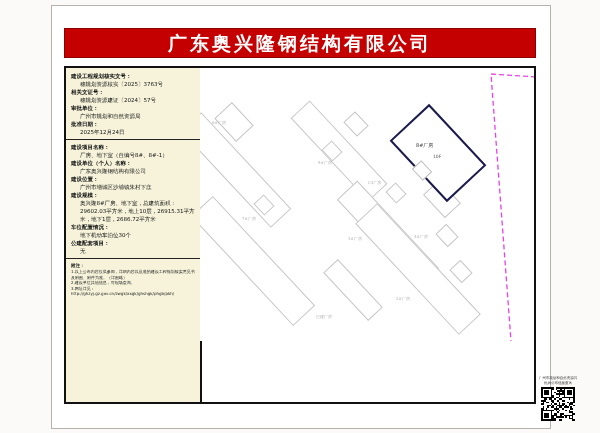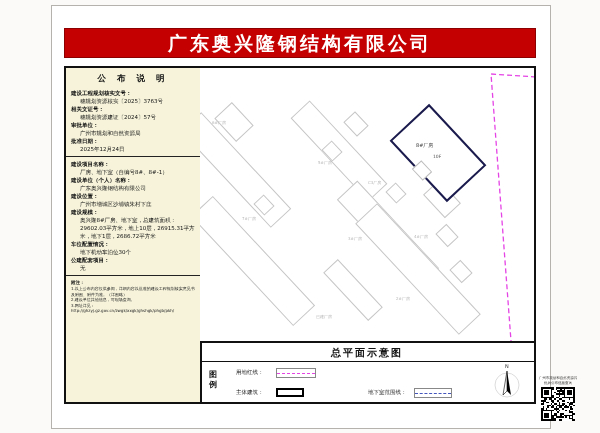--- a/index.html
+++ b/index.html
@@ -73,21 +73,20 @@
 </head>
 <body>
 
 <div class="page">
 
   <div class="banner">广东奥兴隆钢结构有限公司</div>
 
   <div class="main">
 
     <div class="left-col">
-      <div class="lc-header">公 布 说 明</div>
       <div class="fields">
         <div class="lab">建设工程规划核实文号：</div>
         <div class="val">穗规划资源核实〔2025〕3763号</div>
         <div class="lab">相关文证号：</div>
         <div class="val">穗规划资源建证〔2024〕57号</div>
         <div class="lab">审批单位：</div>
         <div class="val">广州市规划和自然资源局</div>
         <div class="lab">批准日期：</div>
         <div class="val">2025年12月24日</div>
       </div>
@@ -145,43 +144,21 @@
         <span class="mlabel" style="left:148px;top:168px">3#厂房</span>
         <span class="mlabel" style="left:214px;top:166px">4#厂房</span>
         <span class="mlabel" style="left:196px;top:228px">2#厂房</span>
         <span class="mlabel" style="left:116px;top:246px">已建厂房</span>
 
         <svg class="redline" width="336" height="273">
           <polyline points="336,9 291,6 311,273" fill="none" stroke="#e544e5" stroke-width="1.3" stroke-dasharray="5,3"></polyline>
         </svg>
       </div>
 
-      <div class="plan-title">总平面示意图</div>
-
-      <div class="legend">
-        <div class="lg-title">图例</div>
-        <span class="lg-lab" style="left:36px;top:7px">用地红线：</span>
-        <span class="lg-box red" style="left:76px;top:6px">
-            <i></i>
-          </span>
-        <span class="lg-lab" style="left:36px;top:27px">主体建筑：</span>
-        <span class="lg-box blk" style="left:76px;top:26px"></span>
-        <span class="lg-lab" style="left:168px;top:27px">地下室范围线：</span>
-        <span class="lg-box blue" style="left:214px;top:26px">
-            <i></i>
-          </span>
-        <div class="north">
-          <span class="nN">N</span>
-          <svg width="26" height="38">
-            <circle cx="13" cy="21" r="12" fill="none" stroke="#ddd" stroke-width="1"></circle>
-            <polygon points="13,7 17,31 13,27" fill="#000"></polygon>
-            <polygon points="13,7 9,31 13,27" fill="#fff" stroke="#000" stroke-width="0.6"></polygon>
-          </svg>
-        </div>
-      </div>
+
     </div>
   </div>
 
   <div class="qr-wrap">
     <div class="qr-cap">广州市规划和自然资源局</div>
     <div class="qr-cap">批后公布信息查询</div>
     <div class="qr">
         <i style="left:0px;top:0px;width:1.619047619047619px;height:1.619047619047619px"></i>
         <i style="left:1.619047619047619px;top:0px;width:1.619047619047619px;height:1.619047619047619px"></i>
         <i style="left:3.238095238095238px;top:0px;width:1.619047619047619px;height:1.619047619047619px"></i>

